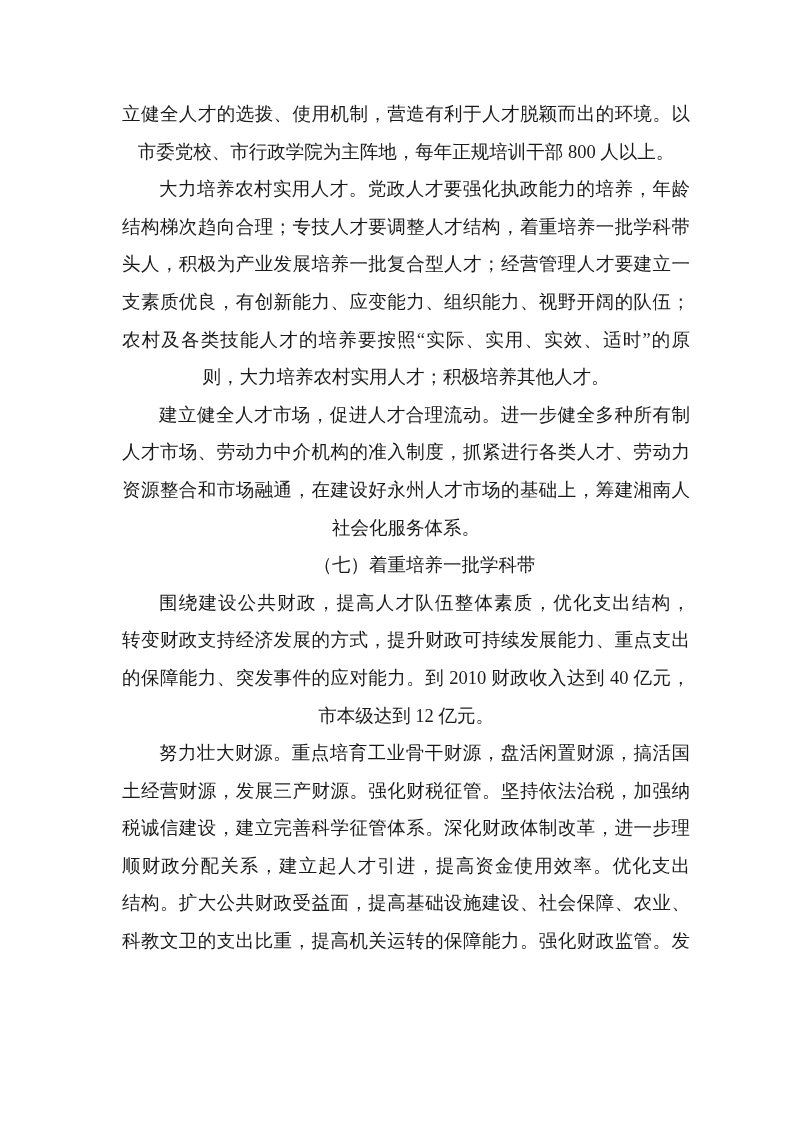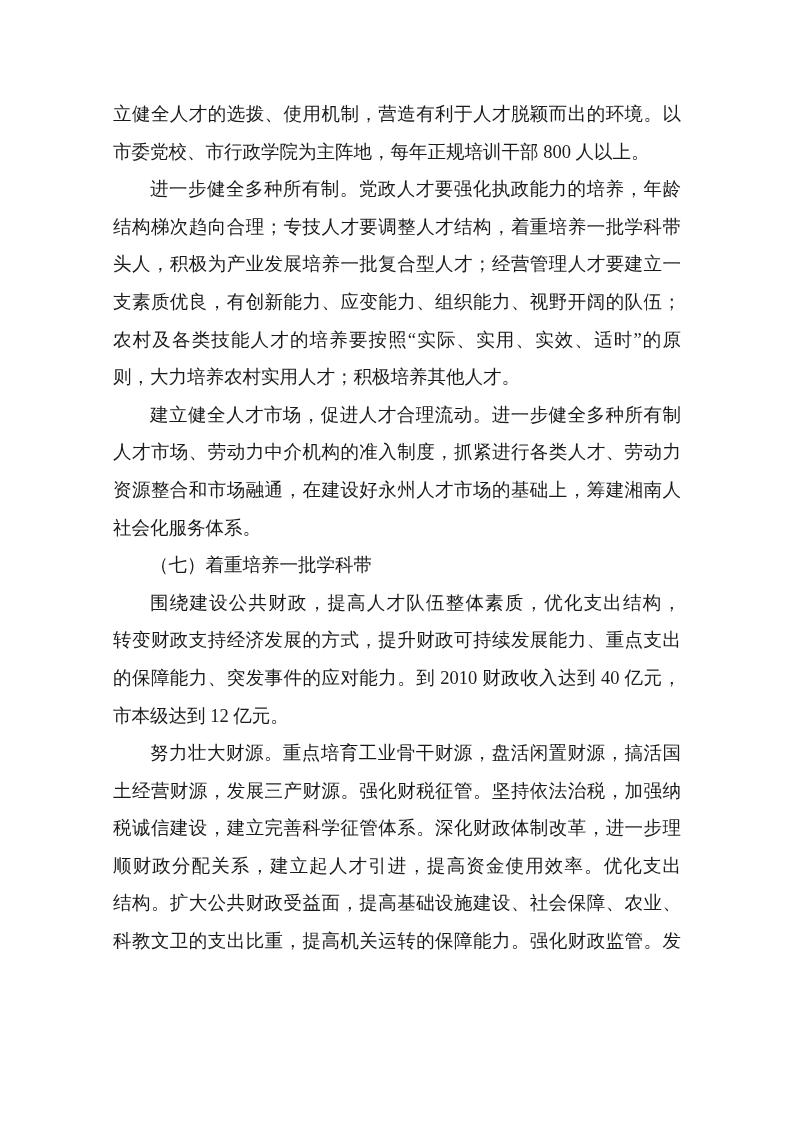--- a/index.html
+++ b/index.html
@@ -11,35 +11,35 @@
     position: relative;
     width: 793px;
     height: 1122px;
     background: #ffffff;
     overflow: hidden;
     font-family: "Liberation Serif", "DejaVu Serif", serif;
     color: #1a1a1a;
   }
   .text-block {
     position: absolute;
-    left: 113px;
+    left: 122px;
     top: 96px;
     width: 568px;
     font-size: 18.5px;
   }
   .para {
     margin: 0;
     padding: 0;
   }
   .line {
     height: 37.6px;
     line-height: 37.6px;
     white-space: normal;
     overflow: visible;
-    text-align: left;
+    text-align: center;
   }
   
   .line.j {
     text-align: justify;
     text-align-last: justify;
     text-justify: inter-character;
   }
   
   .line.ind {
     text-indent: 2em;
@@ -50,21 +50,21 @@
 
 <div class="page">
   <div class="text-block">
 
     <div class="para">
       <div class="line j">立健全人才的选拨、使用机制，营造有利于人才脱颖而出的环境。以</div>
       <div class="line">市委党校、市行政学院为主阵地，每年正规培训干部 800 人以上。</div>
     </div>
 
     <div class="para">
-      <div class="line j ind">进一步健全多种所有制。党政人才要强化执政能力的培养，年龄</div>
+      <div class="line j ind">大力培养农村实用人才。党政人才要强化执政能力的培养，年龄</div>
       <div class="line j">结构梯次趋向合理；专技人才要调整人才结构，着重培养一批学科带</div>
       <div class="line j">头人，积极为产业发展培养一批复合型人才；经营管理人才要建立一</div>
       <div class="line j">支素质优良，有创新能力、应变能力、组织能力、视野开阔的队伍；</div>
       <div class="line j">农村及各类技能人才的培养要按照“实际、实用、实效、适时”的原</div>
       <div class="line">则，大力培养农村实用人才；积极培养其他人才。</div>
     </div>
 
     <div class="para">
       <div class="line j ind">建立健全人才市场，促进人才合理流动。进一步健全多种所有制</div>
       <div class="line j">人才市场、劳动力中介机构的准入制度，抓紧进行各类人才、劳动力</div>

